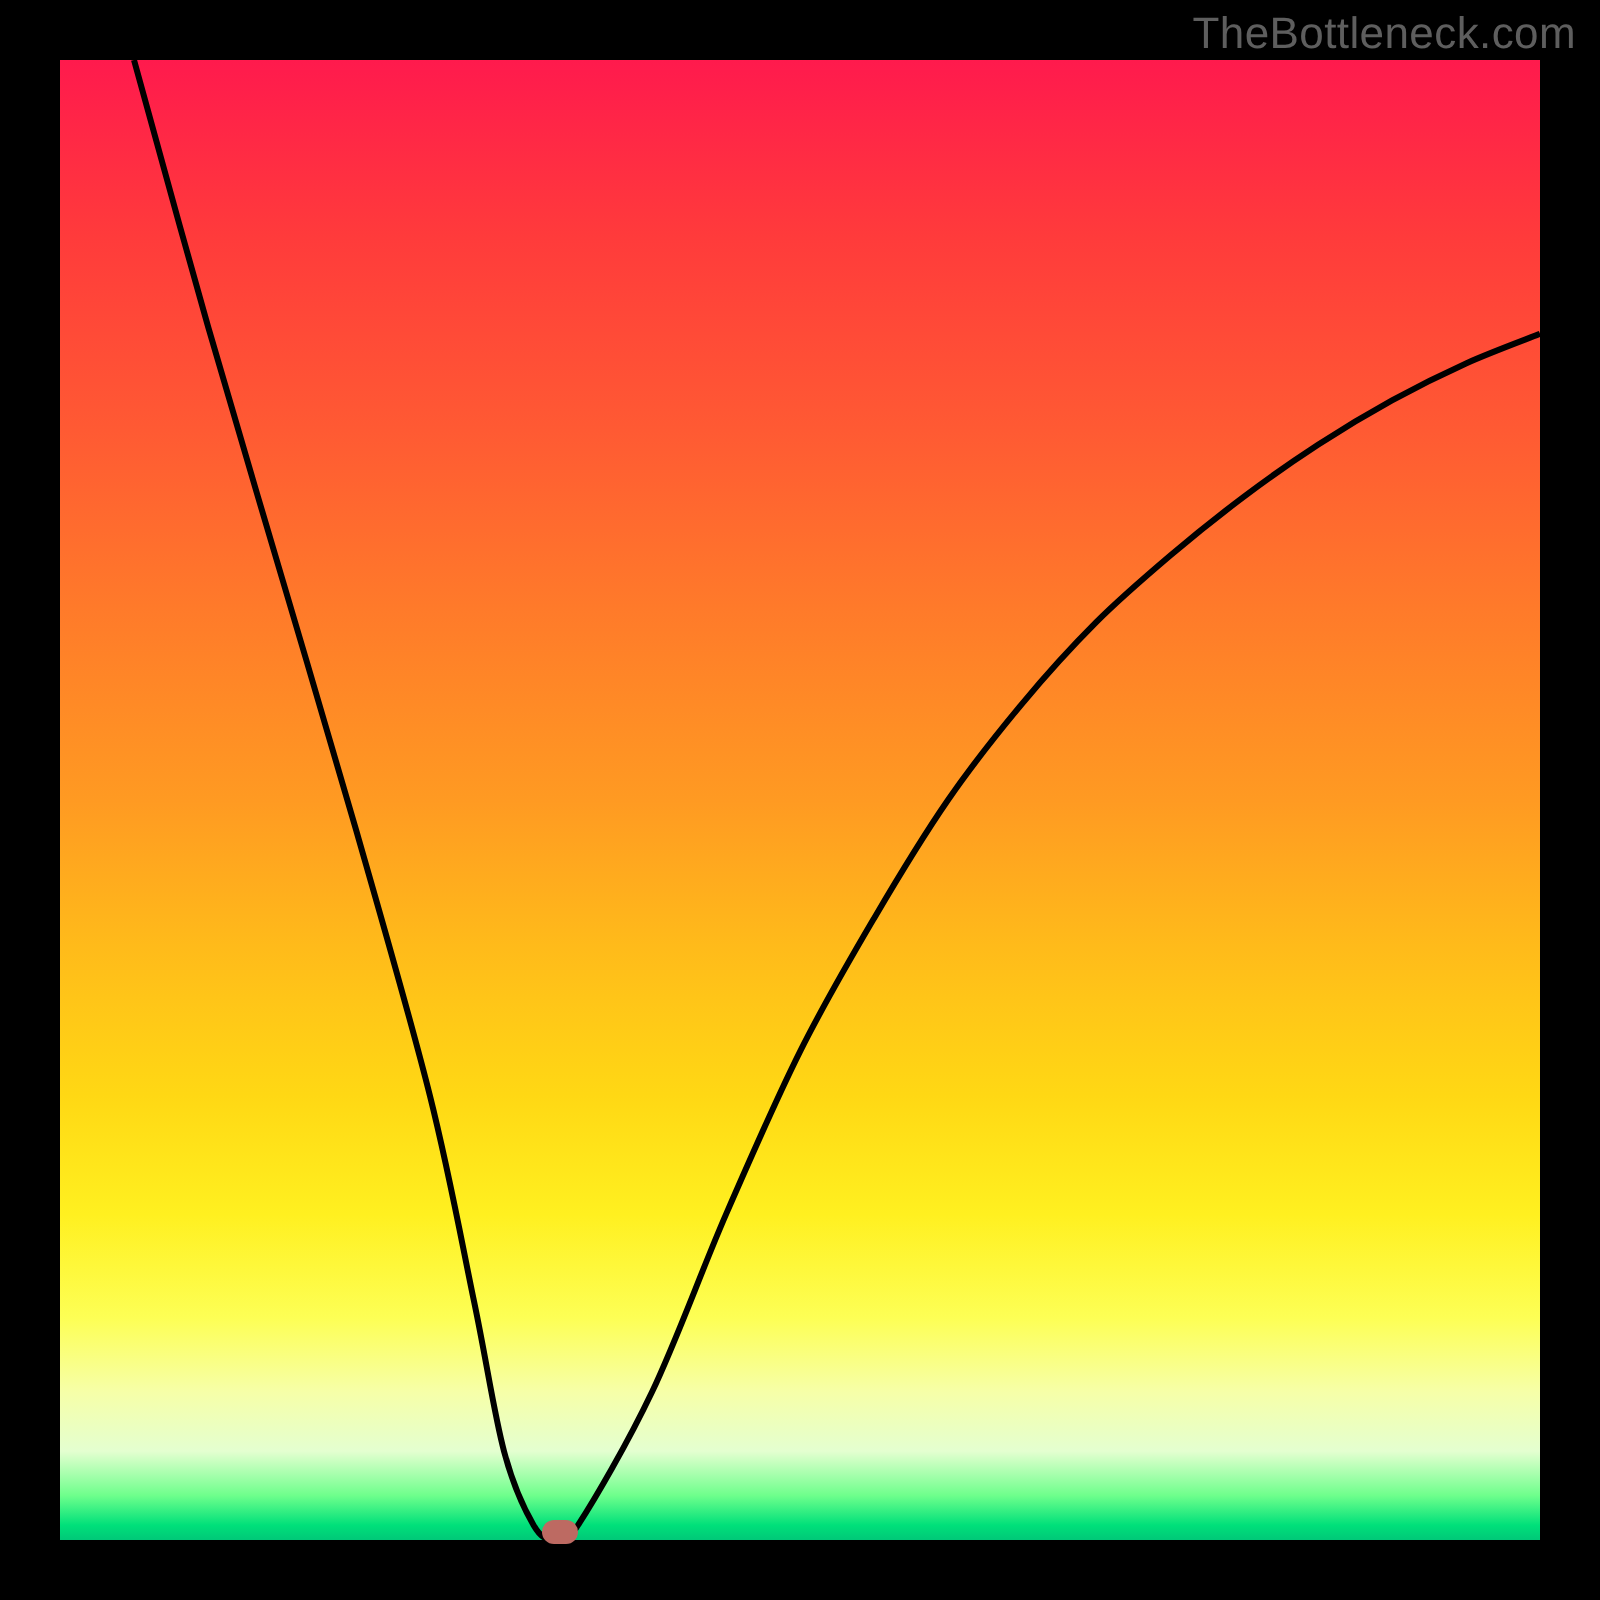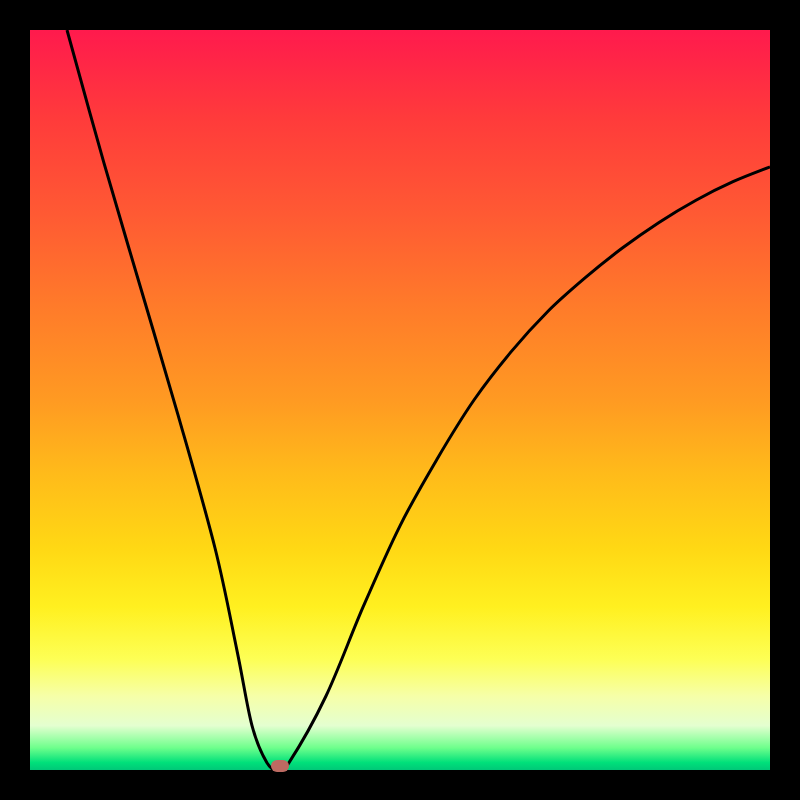--- a/index.html
+++ b/index.html
@@ -66,20 +66,21 @@
     border-radius: 6px;
     background: #bd6a62;
     transform: translate(-50%, -50%);
     pointer-events: none;
   }
 </style>
 </head>
 <body>
 
 <div class="frame">
+  <div class="watermark">TheBottleneck.com</div>
 
   <div class="plot-area">
     <svg class="curve" viewBox="0 0 740 740" preserveAspectRatio="none">
       <path id="curve-path" d="M 37.00 0.00 C 43.17 22.20, 61.67 90.03, 74.00 133.20 C 86.33 176.37, 98.67 217.07, 111.00 259.00 C 123.33 300.93, 135.67 341.63, 148.00 384.80 C 160.33 427.97, 175.13 478.53, 185.00 518.00 C 194.87 557.47, 201.03 592.00, 207.20 621.60 C 213.37 651.20, 217.07 677.10, 222.00 695.60 C 226.93 714.10, 232.48 725.20, 236.80 732.60 C 241.12 740.00, 244.20 740.00, 247.90 740.00 C 251.60 740.00, 250.98 744.93, 259.00 732.60 C 267.02 720.27, 283.67 691.90, 296.00 666.00 C 308.33 640.10, 320.67 605.57, 333.00 577.20 C 345.33 548.83, 357.67 520.47, 370.00 495.80 C 382.33 471.13, 394.67 450.17, 407.00 429.20 C 419.33 408.23, 431.67 387.88, 444.00 370.00 C 456.33 352.12, 468.67 336.70, 481.00 321.90 C 493.33 307.10, 505.67 293.53, 518.00 281.20 C 530.33 268.87, 542.67 258.38, 555.00 247.90 C 567.33 237.42, 579.67 227.55, 592.00 218.30 C 604.33 209.05, 616.67 200.42, 629.00 192.40 C 641.33 184.38, 653.67 176.98, 666.00 170.20 C 678.33 163.42, 690.67 157.25, 703.00 151.70 C 715.33 146.15, 733.83 139.37, 740.00 136.90" fill="none" stroke="#000" stroke-width="3"></path>
     </svg>
     <div id="marker" class="marker" style="left: 250.12px; top: 735.56px; background: rgb(189, 106, 98);"></div>
   </div>
 </div>
 
 </body></html>

